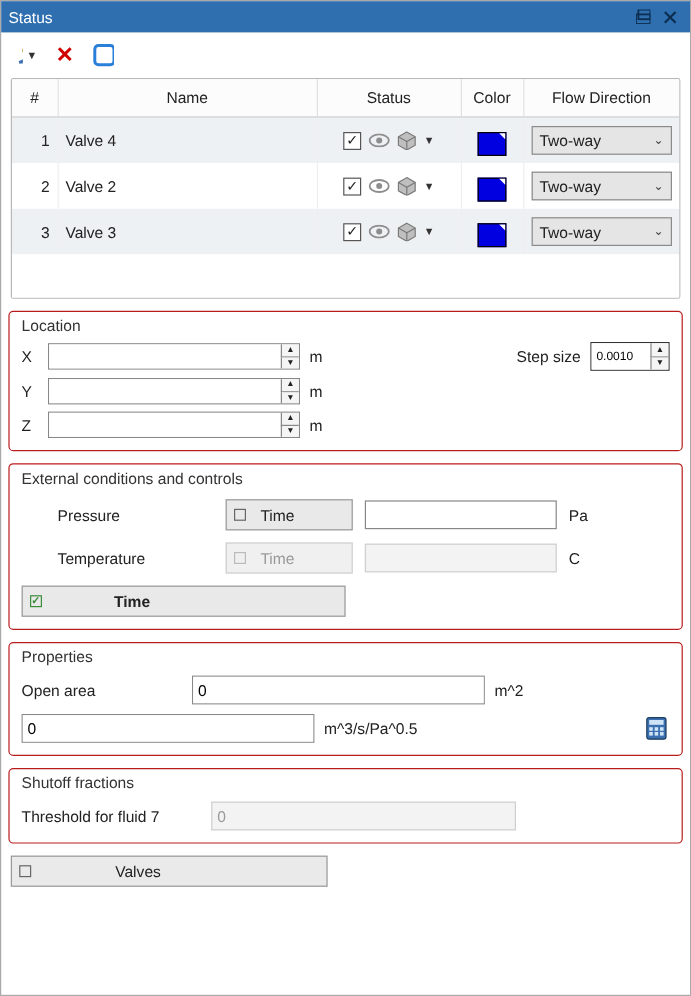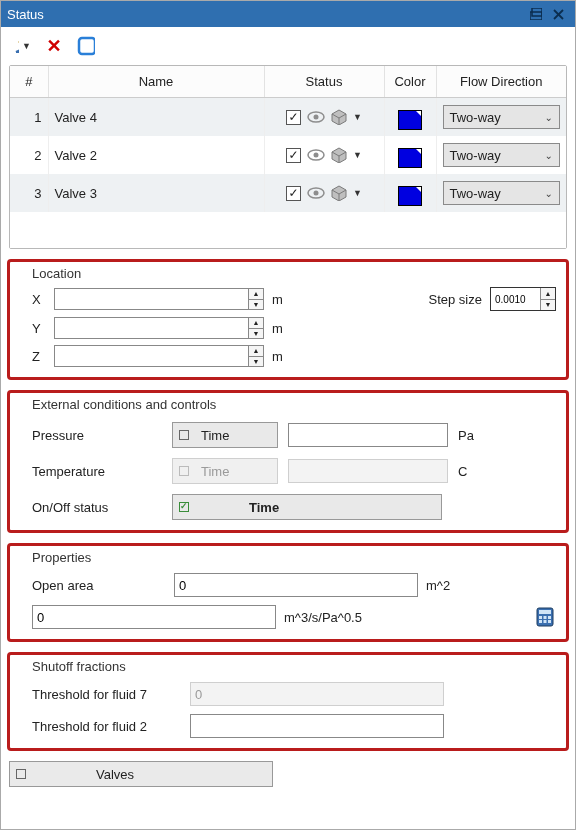--- a/index.html
+++ b/index.html
@@ -34,36 +34,36 @@
   .eye-icon svg { display:block; }
   .cube-icon svg { display:block; }
   .mini-arrow { font-size:9px; color:#333; }
   .color-swatch { width:24px; height:20px; background:#0000e0; border:1px solid #000; display:inline-flex; align-items:flex-start; justify-content:flex-end; cursor:pointer; }
   .color-swatch .corner { width:0; height:0; border-left:5px solid transparent; border-top:5px solid #fff; }
   .flow-dd { width:100%; height:24px; border:1px solid #8a8a8a; background:#e5e5e5; display:flex; align-items:center; padding:0 6px; cursor:pointer; }
   .flow-dd span:first-child { flex:1; }
   .flow-dd .chev { font-size:10px; color:#444; }
   .spacer-row td { height:40px; background:#fff; }
 
-  fieldset, .group { border:3px solid #b91c1c; border-radius:4px; margin:0 0 10px 0; padding:6px 10px 10px 22px; position:relative; }
+  fieldset, .group { border:1px solid #b91c1c; border-radius:4px; margin:0 0 10px 0; padding:6px 10px 10px 10px; position:relative; }
   .group-label { font-size:13px; color:#333; margin:-2px 0 6px 0; }
   .row { display:flex; align-items:center; gap:8px; margin-top:6px; }
   .lbl-narrow { width:14px; }
   .num-input { flex:0 0 210px; height:22px; border:1px solid #888; position:relative; background:#fff; }
   .num-input input { border:none; width:calc(100% - 15px); height:100%; padding:0 4px; font-size:13px; outline:none; background:#fff; }
   .spinner { position:absolute; right:0; top:0; width:15px; height:100%; display:flex; flex-direction:column; }
   .spinner div { flex:1; border-left:1px solid #888; display:flex; align-items:center; justify-content:center; font-size:7px; cursor:pointer; background:#f5f5f5; }
   .spinner div:first-child { border-bottom:1px solid #888; }
   .unit { font-size:13px; }
   .stepsize-wrap { margin-left:auto; display:flex; align-items:center; gap:8px; }
   .stepsize-input { width:66px; height:24px; border:1px solid #333; position:relative; background:#fff; }
   .stepsize-input input { border:none; width:calc(100% - 14px); height:100%; padding:0 4px; font-size:10px; outline:none; }
 
   .ext-row { display:flex; align-items:center; gap:10px; margin-top:10px; }
-  .ext-lbl { width:130px; }
+  .ext-lbl { width:130px;margin-left:30px; }
   .time-btn { width:106px; height:26px; border:1px solid #999; background:#e9e9e9; display:flex; align-items:center; cursor:pointer; padding:0 6px; }
   .time-btn .sq { width:10px; height:10px; border:1px solid #666; margin-right:12px; }
   .time-btn.disabled { color:#9a9a9a; background:#f0f0f0; border-color:#cfcfcf; }
   .time-btn.disabled .sq { border-color:#bbb; }
   .time-btn.active .sq { border-color:#3a8d3a; position:relative; }
   .time-btn.active .sq::after { content:"✓"; color:#3a8d3a; font-size:9px; position:absolute; top:-2px; left:0; }
   .time-btn.wide { width:270px; font-weight:600; justify-content:flex-start; }
   .time-btn.wide .sq { margin-right:60px; }
   .ext-input { width:160px; height:24px; border:1px solid #888; background:#fff; }
   .ext-input input { border:none; width:100%; height:100%; padding:0 4px; font-size:13px; outline:none; background:transparent; }
@@ -302,21 +302,20 @@
       <div class="ext-row">
         <span class="ext-lbl">Temperature</span>
         <span class="time-btn disabled">
           <span class="sq"></span>
           <span>Time</span>
         </span>
         <span class="ext-input disabled"><input disabled="" value="" style=""></span>
         <span>C</span>
       </div>
       <div class="ext-row">
-        <span class="ext-lbl">On/Off status</span>
         <span class="time-btn wide active">
           <span class="sq"></span>
           <span>Time</span>
         </span>
       </div>
     </div>
 
     <div class="group">
       <div class="group-label">Properties</div>
       <div class="prop-row">
@@ -341,24 +340,20 @@
         </span>
       </div>
     </div>
 
     <div class="group">
       <div class="group-label">Shutoff fractions</div>
       <div class="prop-row">
         <span style="width:150px">Threshold for fluid 7</span>
         <span class="shutoff-input disabled"><input disabled="" value="0" style=""></span>
       </div>
-      <div class="prop-row">
-        <span style="width:150px">Threshold for fluid 2</span>
-        <span class="shutoff-input"><input value="" style=""></span>
-      </div>
     </div>
 
     <div class="events-btn">
       <span class="sq"></span>
       <span>Valves</span>
     </div>
 
   </div>
 </div>
 

